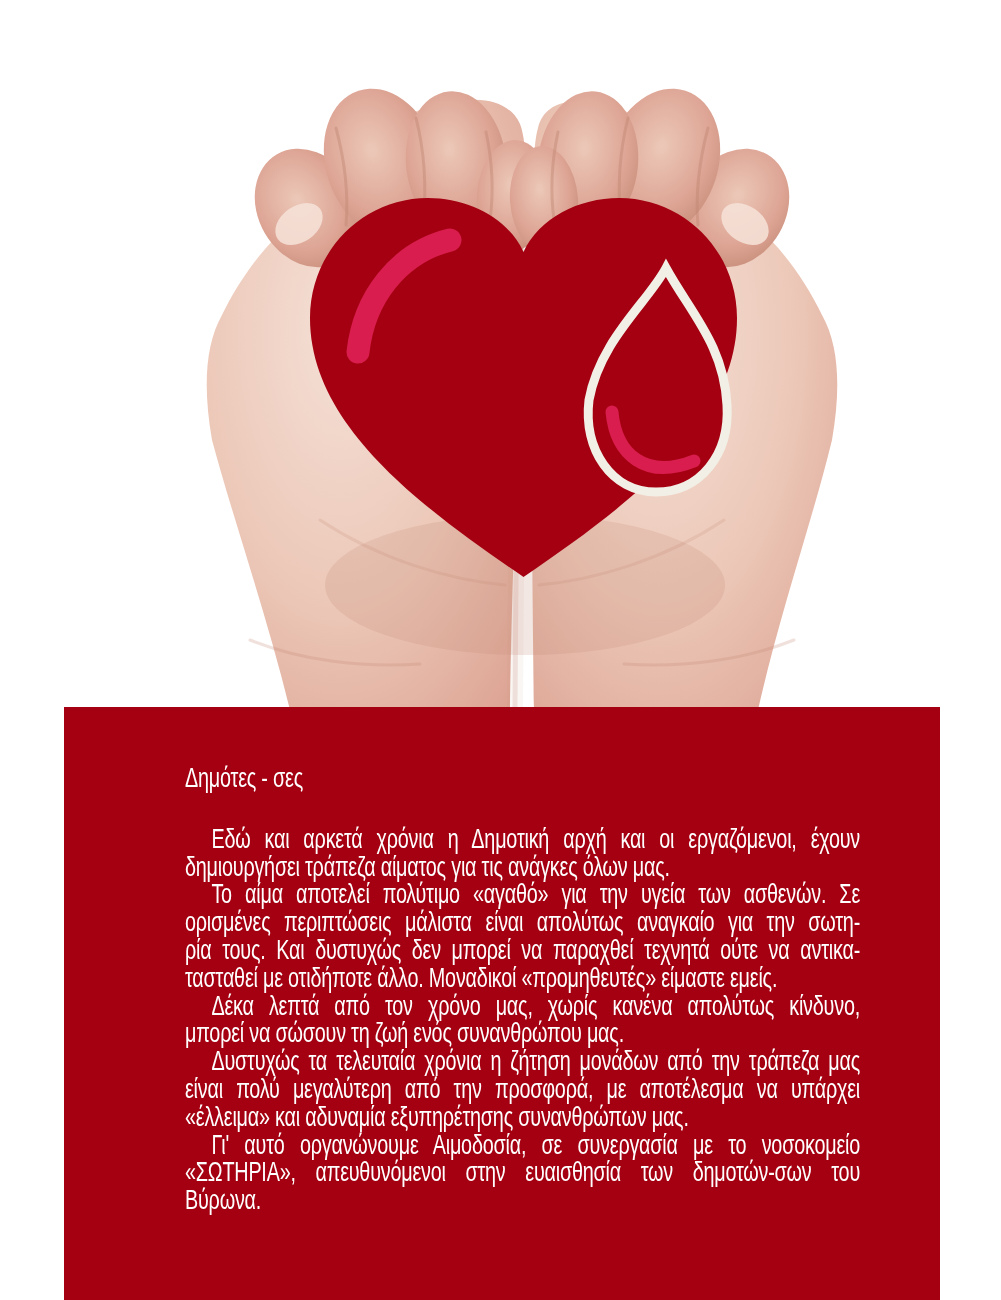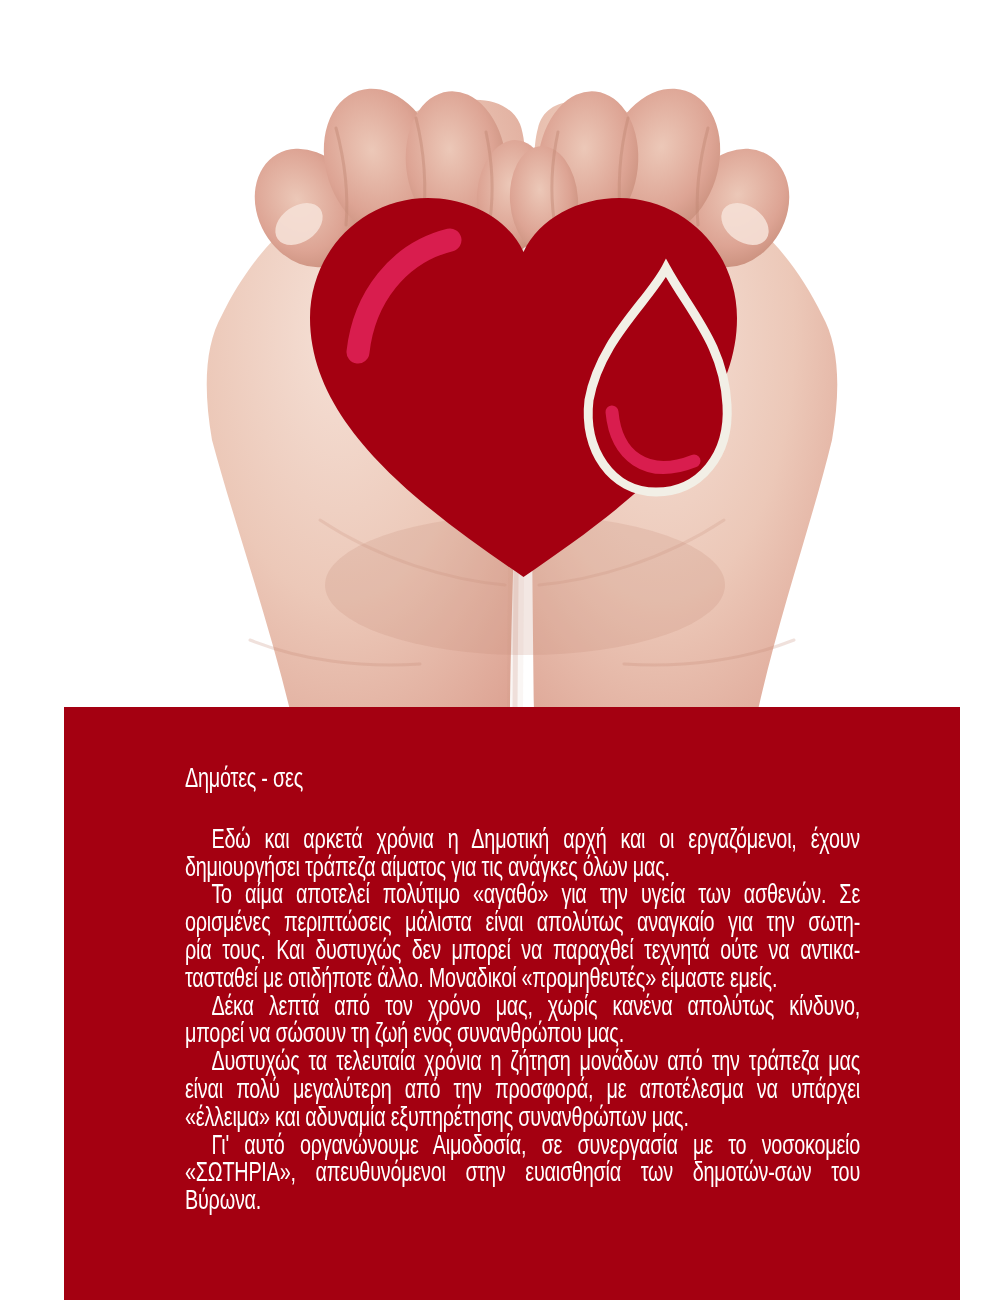--- a/index.html
+++ b/index.html
@@ -18,21 +18,20 @@
   
   .heart-shape{fill:var(--c-red);}
   .heart-highlight{fill:none;stroke:var(--c-pink);stroke-width:23;stroke-linecap:round;}
   .drop-shape{fill:var(--c-red);stroke:var(--c-cream);stroke-width:9;stroke-linejoin:miter;}
   .drop-highlight{fill:none;stroke:var(--c-pink);stroke-width:13;stroke-linecap:round;}
   .crease{fill:none;stroke:var(--c-skin-shadow);stroke-linecap:round;}
 
   .panel{
     position:absolute;left:64px;top:707px;width:876px;height:593px;
     background:var(--c-red);
-    padding-left:20px;
   }
   .text-block{
     position:absolute;left:121px;top:58px;width:920px;
     transform:scaleX(0.7337);transform-origin:0 0;
     color:var(--c-white);
     font-size:27px;line-height:27.8px;letter-spacing:-0.3px;
   }
   .panel-title{margin:0 0 33px 0;text-align:left;}
   .line{text-align:justify;text-align-last:justify;}
   .line.last{text-align-last:left;}

